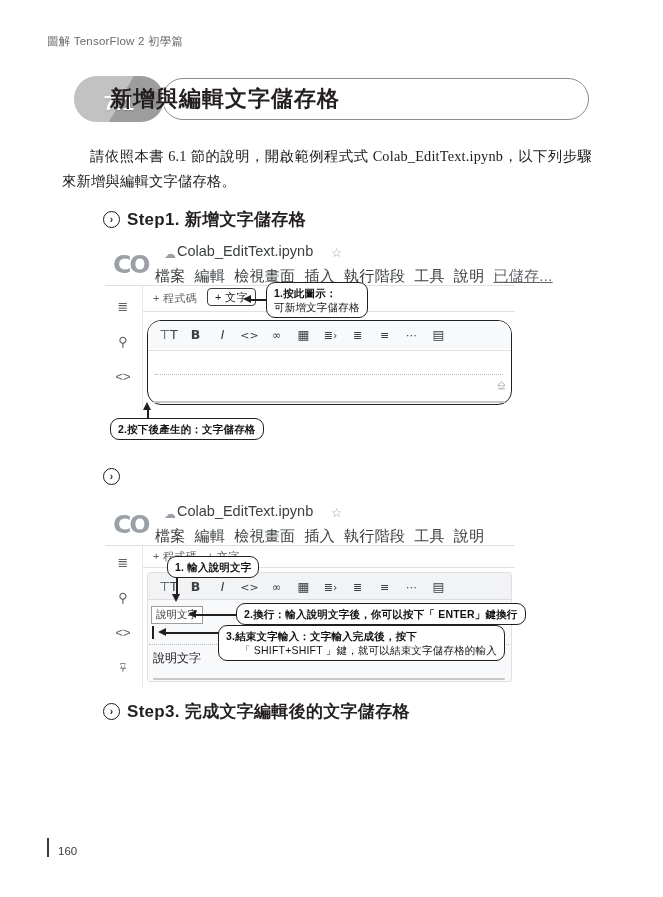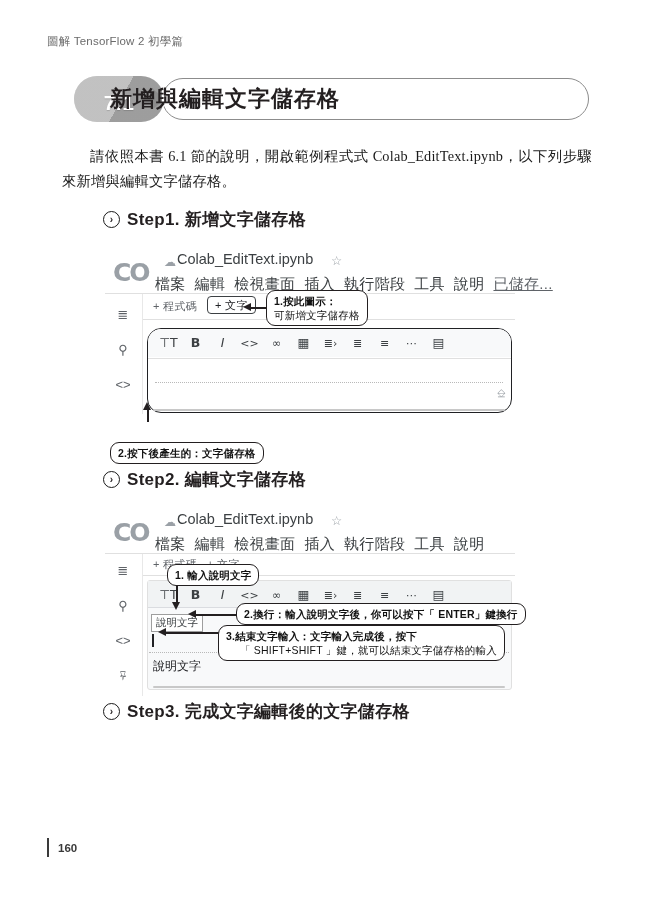--- a/index.html
+++ b/index.html
@@ -79,21 +79,21 @@
   .step { position:absolute; display:flex; align-items:center; gap:7px; }
   .step-mark {
     width:17px;height:17px;border-radius:50%;
     border:1.6px solid #1a1a1a;
     display:flex;align-items:center;justify-content:center;
     font-size:10px;font-weight:bold;line-height:1;
   }
   .step-text { font-size:17px; font-weight:bold; letter-spacing:.3px; }
 
   
-  .shot { position:absolute; background:#fff;margin-top:8px; }
+  .shot { position:absolute; background:#fff; }
 
   .co-logo { position:absolute; font-size:25px; font-weight:bold; color:#9aa0a6; letter-spacing:-2px; font-family:"DejaVu Sans",sans-serif;}
   .nb-title { position:absolute; font-size:14.5px; color:#3c4043; white-space:nowrap; }
   .nb-drive { position:absolute; color:#9aa0a6; font-size:12px; }
   .nb-star { position:absolute; color:#9aa0a6; font-size:12.5px; }
   .nb-menu { position:absolute; font-size:15px; color:#3c4043; white-space:nowrap; letter-spacing:.3px;}
   .nb-menu span { margin-right:9px; }
   .nb-saved { color:#5f6368; text-decoration:underline; }
 
   .rail { position:absolute; width:30px; display:flex; flex-direction:column; align-items:center; }
@@ -156,21 +156,21 @@
     border-left:4.5px solid transparent; border-right:4.5px solid transparent;
     border-bottom:8px solid #231f20;
   }
   .ah-down {
     position:absolute; width:0;height:0;
     border-left:4.5px solid transparent; border-right:4.5px solid transparent;
     border-top:8px solid #231f20;
   }
 
   
-  .foot { position:absolute; left:47px; top:838px; display:flex; align-items:center; gap:9px;font-weight:bold;}
+  .foot { position:absolute; left:47px; top:838px; display:flex; align-items:flex-end; gap:9px;}
   .foot-bar { width:2px; height:19px; background:#3a3a3a; }
   .foot-num { font-size:11.5px; color:#3a3a3a; }
 </style>
 </head>
 <body>
 
 <div class="page">
 
   <div class="runhead">圖解 TensorFlow 2 初學篇</div>
 
@@ -241,31 +241,30 @@
     <div class="note" style="left:161px; top:44px;">
       <div>1.按此圖示：</div>
       <div class="ln2">可新增文字儲存格</div>
     </div>
     <div class="arrow" style="left:138px; top:57px; width:26px; height:10px;">
       <div class="stem-h" style="left:6px; top:4px; width:20px;"></div>
       <div class="ah-left" style="left:0px; top:0px;"></div>
     </div>
   </div>
 
-  <div class="note" style="left:110px; top:418px;margin-top:24px;">
+  <div class="note" style="left:110px; top:418px;">
     <div>2.按下後產生的：文字儲存格</div>
   </div>
   <div class="arrow" style="left:143px; top:402px; width:12px; height:20px;">
     <div class="stem-v" style="left:4px; top:6px; height:14px;"></div>
     <div class="ah-up" style="left:0px; top:0px;"></div>
   </div>
 
   <div class="step" style="left:103px; top:468px;">
     <div class="step-mark">›</div>
-    <div class="step-text">Step2. 編輯文字儲存格</div>
   </div>
 
   <div class="shot" style="left:105px; top:498px; width:410px; height:190px;">
 
     <div class="co-logo" style="left:8px; top:12px;">CO</div>
     <div class="nb-drive" style="left:59px; top:9px;">☁</div>
     <div class="nb-title" style="left:72px; top:5px;">Colab_EditText.ipynb</div>
     <div class="nb-star" style="left:226px; top:7px;">☆</div>
 
     <div class="nb-menu" style="left:50px; top:29px;">

